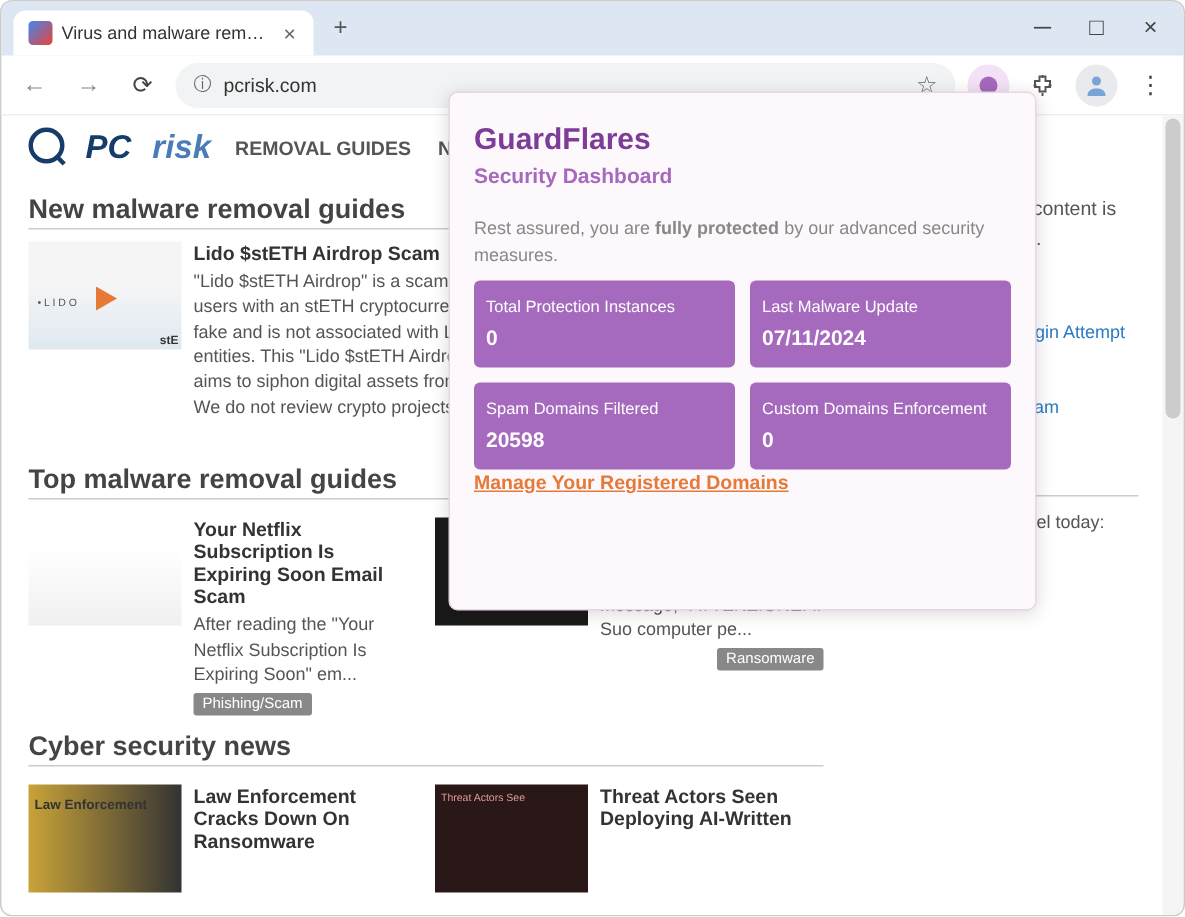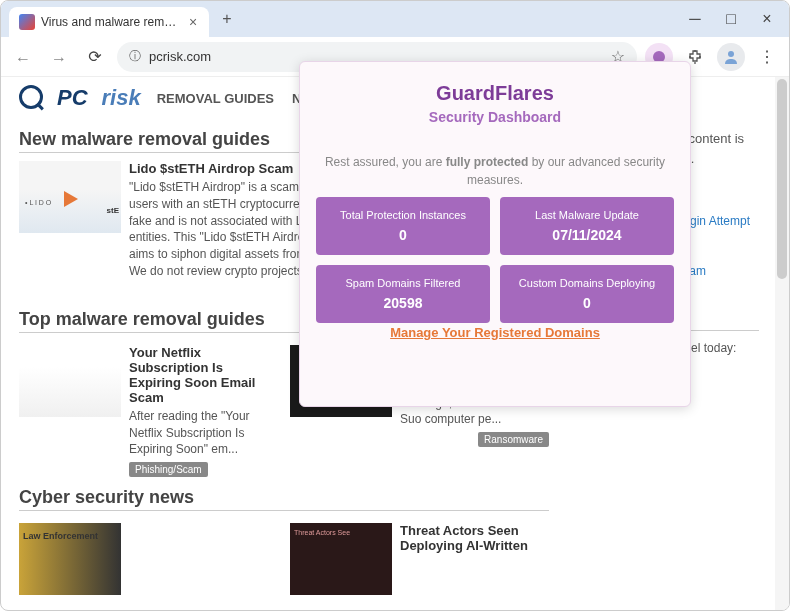--- a/index.html
+++ b/index.html
@@ -34,43 +34,43 @@
 .nav{display:flex;gap:18px;font-size:13px;font-weight:bold;color:#555}
 .main{display:flex;}
 .left-col{width:530px}
 .right-col{width:210px;font-size:13px}
 .section-title{font-size:18px;color:#444;margin:10px 0 4px;border-bottom:1px solid #ccc;padding-bottom:2px}
 .article{display:flex;gap:8px;margin-top:8px}
 .thumb{width:102px;height:72px;background:#e8e8e8;flex-shrink:0;position:relative;overflow:hidden}
 .thumb1{background:linear-gradient(#f5f5f5 40%,#dfe8f0)}
 .thumb1::before{content:"";position:absolute;left:45px;top:30px;width:0;height:0;border-left:14px solid #e67838;border-top:8px solid transparent;border-bottom:8px solid transparent}
 .thumb1::after{content:"• L I D O";position:absolute;left:6px;top:38px;font-size:7px;color:#555}
-.thumb-label{position:absolute;right:2px;bottom:18px;font-size:8px;color:#333;font-weight:bold}
+.thumb-label{position:absolute;right:2px;bottom:2px;font-size:8px;color:#333;font-weight:bold}
 .article-body{flex:1;position:relative}
 .article-title{font-size:13px;font-weight:bold;color:#333;margin-bottom:3px}
 .article-text{font-size:12px;color:#555;line-height:1.4}
 .badge{display:inline-block;background:#888;color:#fff;font-size:10px;padding:2px 6px;border-radius:2px;margin-top:4px}
 .badge-right{float:right}
 .two-col{display:flex;gap:12px}
 .two-col .article{flex:1}
 .thumb2{background:linear-gradient(#fff 30%,#f0f0f0)}
 .thumb3{background:#1a1a1a}
 .thumb4{background:linear-gradient(90deg,#c9a339,#333)}
 .thumb4::after{content:"Law Enforcement";position:absolute;left:4px;top:8px;font-size:9px;color:#333;font-weight:bold}
 .thumb5{background:#2a1818}
 .thumb5::after{content:"Threat Actors See";position:absolute;left:4px;top:6px;font-size:7px;color:#d99}
 .about{color:#555;line-height:1.5;margin-top:10px}
 .about b{color:#333}
 .link-list{margin-top:8px}
 .link-list a{display:block;color:#2a7bc4;text-decoration:none;padding:2px 0;font-size:12px}
 .bullet{color:#888;margin-right:4px}
 .activity-title{font-size:14px;color:#666;margin-top:14px;border-bottom:1px solid #ccc;padding-bottom:2px}
-.overlay{position:absolute;left:298px;top:60px;width:392px;height:346px;background:#fdf8fb;border:1px solid #e8d5e8;border-radius:6px;box-shadow:0 2px 12px rgba(0,0,0,0.15);padding:16px;text-align:center;z-index:100}
+.overlay{position:absolute;left:298px;top:60px;width:392px;height:346px;background:#fdf8fb;border:1px solid #e8d5e8;border-radius:6px;box-shadow:0 2px 12px rgba(0,0,0,0.15);padding:16px;z-index:100}
 .ov-title{font-size:20px;font-weight:bold;color:#7d3c98;margin:4px 0}
-.ov-sub{font-size:14px;font-weight:bold;color:#a569bd;margin-bottom:28px}
+.ov-sub{font-size:14px;font-weight:bold;color:#a569bd;margin-bottom:18px}
 .ov-text{font-size:12px;color:#888;margin-bottom:8px;line-height:1.5}
 .ov-text b{color:#888}
 .stat-grid{display:grid;grid-template-columns:1fr 1fr;gap:10px;}
 .stat-card{background:#a569bd;color:#fff;border-radius:4px;padding:12px 8px}
 .stat-label{font-size:11px;margin-bottom:6px}
 .stat-val{font-size:14px;font-weight:bold}
 .ov-link{color:#e67838;font-size:13px;font-weight:bold;text-decoration:underline;cursor:pointer}
 </style>
 </head>
 <body>
@@ -164,20 +164,23 @@
                 <div class="article-text">The Arma dei Carabinieri message, "ATTENZIONE! Il Suo computer pe...</div>
                 <span class="badge badge-right">Ransomware</span>
               </div>
             </div>
           </div>
 
           <h2 class="section-title">Cyber security news</h2>
           <div class="two-col">
             <div class="article">
               <div class="thumb thumb4"></div>
+              <div class="article-body">
+                <div class="article-title">Law Enforcement Cracks Down On Ransomware</div>
+              </div>
             </div>
             <div class="article">
               <div class="thumb thumb5"></div>
               <div class="article-body">
                 <div class="article-title">Threat Actors Seen Deploying AI-Written</div>
               </div>
             </div>
           </div>
         </div>
 
@@ -213,19 +216,19 @@
       </div>
       <div class="stat-card">
         <div class="stat-label">Last Malware Update</div>
         <div class="stat-val">07/11/2024</div>
       </div>
       <div class="stat-card">
         <div class="stat-label">Spam Domains Filtered</div>
         <div class="stat-val">20598</div>
       </div>
       <div class="stat-card">
-        <div class="stat-label">Custom Domains Deploying</div>
+        <div class="stat-label">Custom Domains Enforcement</div>
         <div class="stat-val">0</div>
       </div>
     </div>
     <a class="ov-link">Manage Your Registered Domains</a>
   </div>
 </div>
 
 </body></html>

